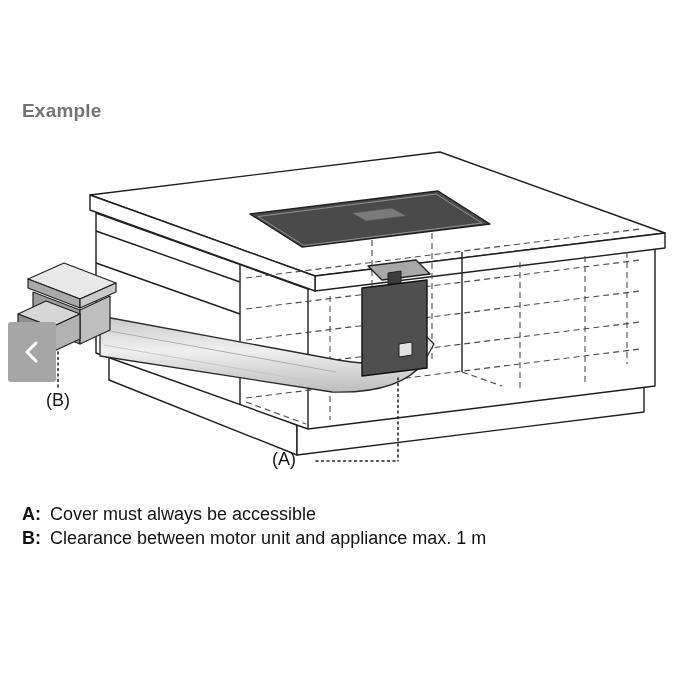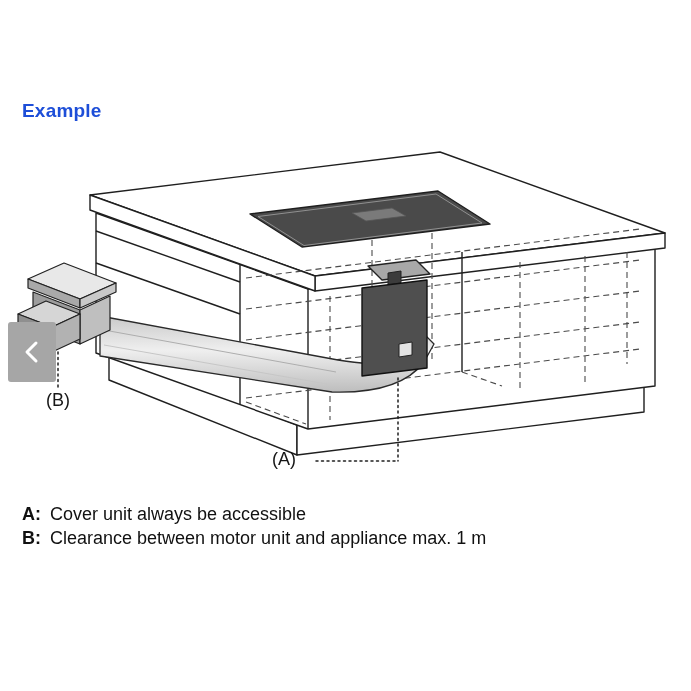--- a/index.html
+++ b/index.html
@@ -8,21 +8,21 @@
     background: #ffffff;
     font-family: "Liberation Sans", sans-serif;
     color: #111111;
     position: relative;
     overflow: hidden;
   }
   .page-title {
     position: absolute; left: 22px; top: 100px;
     margin: 0;
     font-size: 19px; font-weight: bold; letter-spacing: .2px;
-    color: #1d4ed8;
+    color: #737373;
   }
   .diagram-svg { position: absolute; left: 0; top: 0; }
   .callout {
     position: absolute;
     font-size: 18px; color: #161616;
   }
   .callout-b { left: 36px; top: 390px; width: 44px; text-align: center; }
   .callout-a { left: 272px; top: 449px; }
   .carousel-prev {
     position: absolute; left: 8px; top: 322px;
@@ -142,21 +142,21 @@
       <polyline points="14,6 5,15 14,24" fill="none" stroke="#ffffff" stroke-width="3" stroke-linecap="round" stroke-linejoin="round"></polyline>
     </svg>
   </button>
 
   <div class="callout callout-b">(B)</div>
   <div class="callout callout-a">(A)</div>
 
   <div class="notes">
     <div class="note-row">
       <span class="note-key">A:</span>
-      <span class="note-text">Cover unit always be accessible</span>
+      <span class="note-text">Cover must always be accessible</span>
     </div>
     <div class="note-row">
       <span class="note-key">B:</span>
       <span class="note-text">Clearance between motor unit and appliance max. 1 m</span>
     </div>
   </div>
 
 </div>
 
 </body></html>

